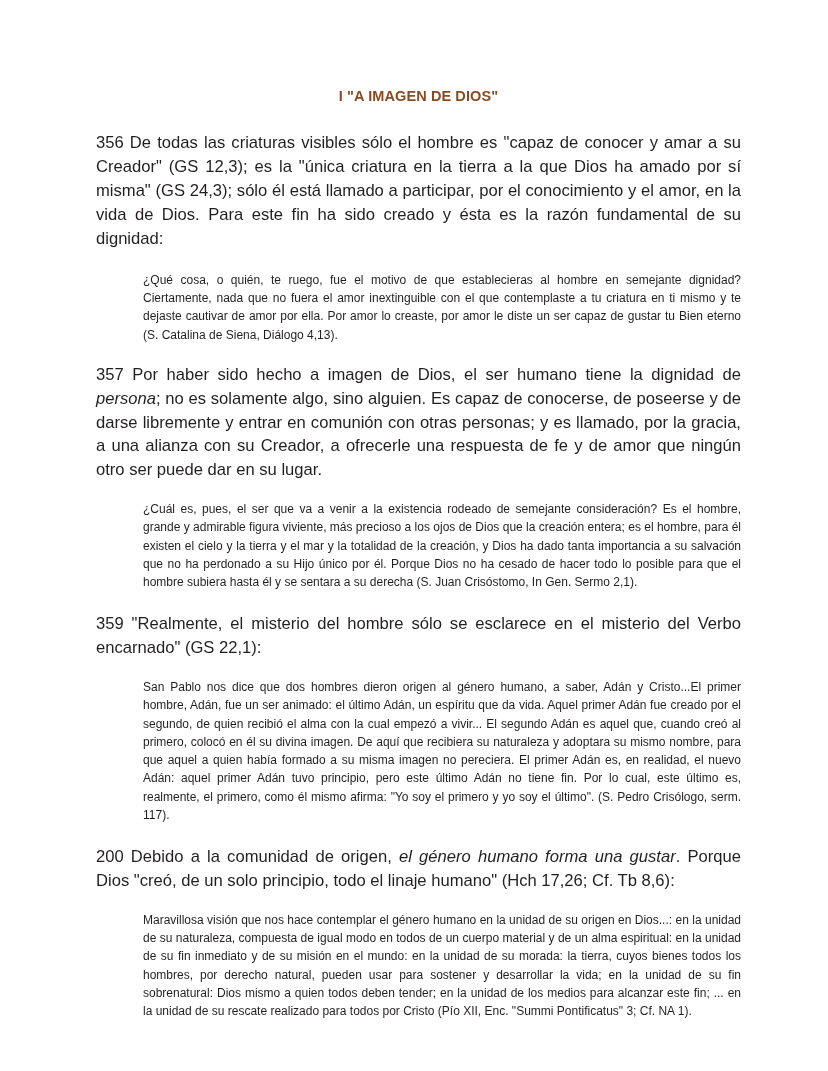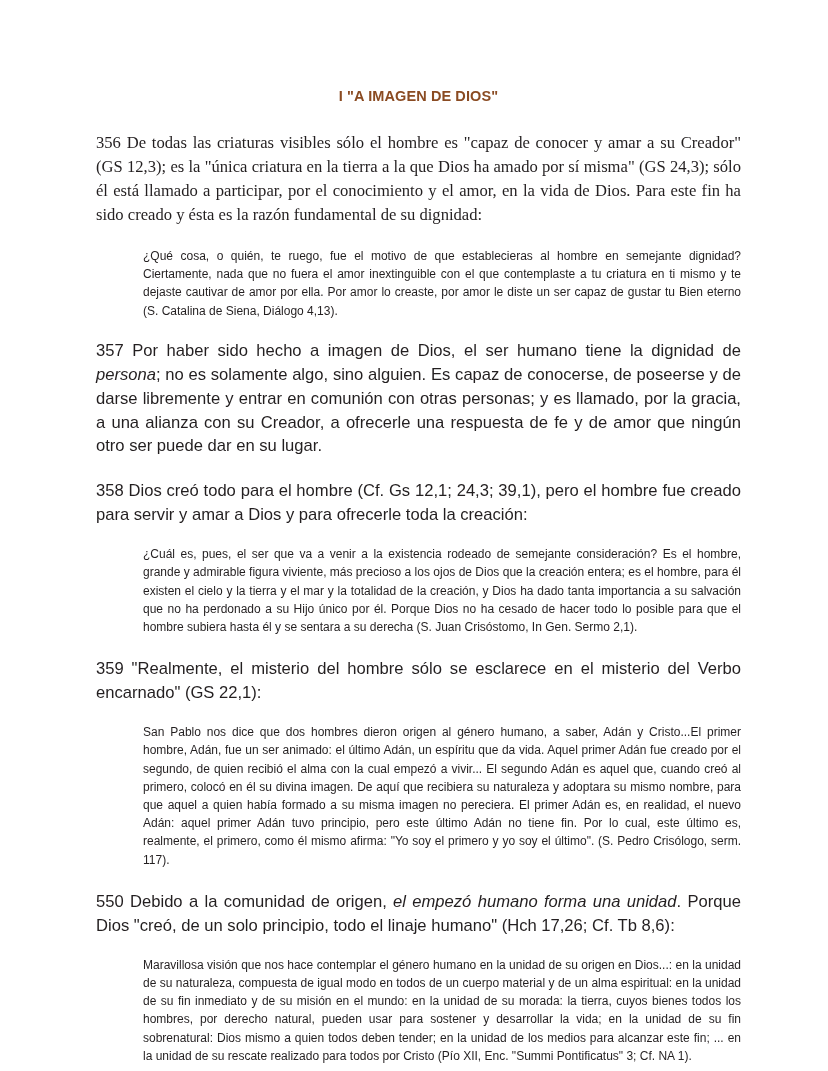--- a/index.html
+++ b/index.html
@@ -64,21 +64,21 @@
     text-align: justify;
     color: #231f20;
     margin: 0 0 0 47px;
     width: 598px;
     box-sizing: border-box;
     -webkit-hyphens: none;
     hyphens: none;
   }
 
   
-  #para-356 { margin-top: 16px; font-family: Liberation Serif, serif; }
+  #para-356 { margin-top: 16px; }
   #quote-356 { margin-top: 20px; }
   #para-357 { }
   #para-358 { margin-top: 21px; }
   #quote-358 { margin-top: 18px; }
   #para-359 { margin-top: 21px; }
   #quote-359 { margin-top: 18px; }
   #para-360 { margin-top: 21px; }
   #quote-360 { margin-top: 18px; }
 </style>
 </head>
@@ -88,26 +88,25 @@
   <div class="content">
 
     <h1 class="doc-title">I "A IMAGEN DE DIOS"</h1>
 
     <p class="para" id="para-356">356 De todas las criaturas visibles sólo el hombre es "capaz de conocer y amar a su Creador" (GS 12,3); es la "única criatura en la tierra a la que Dios ha amado por sí misma" (GS 24,3); sólo él está llamado a participar, por el conocimiento y el amor, en la vida de Dios. Para este fin ha sido creado y ésta es la razón fundamental de su dignidad:</p>
 
     <p class="quote" id="quote-356">¿Qué cosa, o quién, te ruego, fue el motivo de que establecieras al hombre en semejante dignidad? Ciertamente, nada que no fuera el amor inextinguible con el que contemplaste a tu criatura en ti mismo y te dejaste cautivar de amor por ella. Por amor lo creaste, por amor le diste un ser capaz de gustar tu Bien eterno (S. Catalina de Siena, Diálogo 4,13).</p>
 
     <p class="para" id="para-357"><span>357 Por haber sido hecho a imagen de Dios, el ser humano tiene la dignidad de </span><em>persona</em><span>; no es solamente algo, sino alguien. Es capaz de conocerse, de poseerse y de darse libremente y entrar en comunión con otras personas; y es llamado, por la gracia, a una alianza con su Creador, a ofrecerle una respuesta de fe y de amor  que ningún otro ser puede dar en su lugar.</span></p>
 
-    <p class="para" id="para-358">358 Dios creó todo para el hombre (Cf. Gs 12,1; 24,3; 39,1), pero el hombre fue creado para servir y amar a Dios y para ofrecerle toda la creación:</p>
 
     <p class="quote" id="quote-358">¿Cuál es, pues, el ser que va a venir a la existencia rodeado de semejante consideración? Es el hombre, grande y admirable figura viviente, más precioso a los ojos de Dios que la creación entera; es el hombre, para él existen el cielo y la tierra y el mar y la totalidad de la creación, y Dios ha dado tanta importancia a su salvación que no ha perdonado a su Hijo único por él. Porque Dios no ha cesado de hacer todo lo posible para que el hombre subiera hasta él y se sentara a su derecha (S. Juan Crisóstomo, In Gen. Sermo 2,1).</p>
 
     <p class="para" id="para-359">359 "Realmente, el misterio del hombre sólo se esclarece en el misterio del Verbo encarnado" (GS 22,1):</p>
 
     <p class="quote" id="quote-359">San Pablo nos dice que dos hombres dieron origen al género humano, a saber, Adán y Cristo...El primer hombre, Adán, fue un ser animado: el último Adán, un espíritu que da vida. Aquel primer Adán fue creado por el segundo, de quien recibió el alma con la cual empezó a vivir... El segundo Adán es aquel que, cuando creó al primero, colocó en él su divina imagen. De aquí que recibiera su naturaleza y adoptara su mismo nombre, para que aquel a quien había formado a su misma imagen no pereciera. El primer Adán es, en realidad, el nuevo Adán: aquel primer Adán tuvo principio, pero este último Adán no tiene fin. Por lo cual, este último es, realmente, el primero, como él mismo afirma: "Yo soy el primero y yo soy el último". (S. Pedro Crisólogo, serm. 117).</p>
 
-    <p class="para" id="para-360"><span>550 Debido a la comunidad de origen, </span><em>el empezó humano forma una unidad</em><span>. Porque Dios "creó, de un solo principio, todo el linaje humano" (Hch 17,26; Cf. Tb 8,6):</span></p>
+    <p class="para" id="para-360"><span>200 Debido a la comunidad de origen, </span><em>el género humano forma una gustar</em><span>. Porque Dios "creó, de un solo principio, todo el linaje humano" (Hch 17,26; Cf. Tb 8,6):</span></p>
 
     <p class="quote" id="quote-360">Maravillosa visión que nos hace contemplar el género humano en la unidad de su origen en Dios...: en la unidad de su naturaleza, compuesta de igual modo en todos de un cuerpo material y de un alma espiritual: en la unidad de su fin inmediato y de su misión en el mundo: en la unidad de su morada: la tierra, cuyos bienes todos los hombres, por derecho natural, pueden usar para sostener y desarrollar la vida; en la unidad de su fin sobrenatural: Dios mismo a quien todos deben tender; en la unidad de los medios para alcanzar este fin; ... en la unidad de su rescate realizado para todos por Cristo (Pío XII, Enc. "Summi Pontificatus" 3; Cf. NA 1).</p>
 
   </div>
 </div>
 
 </body></html>

